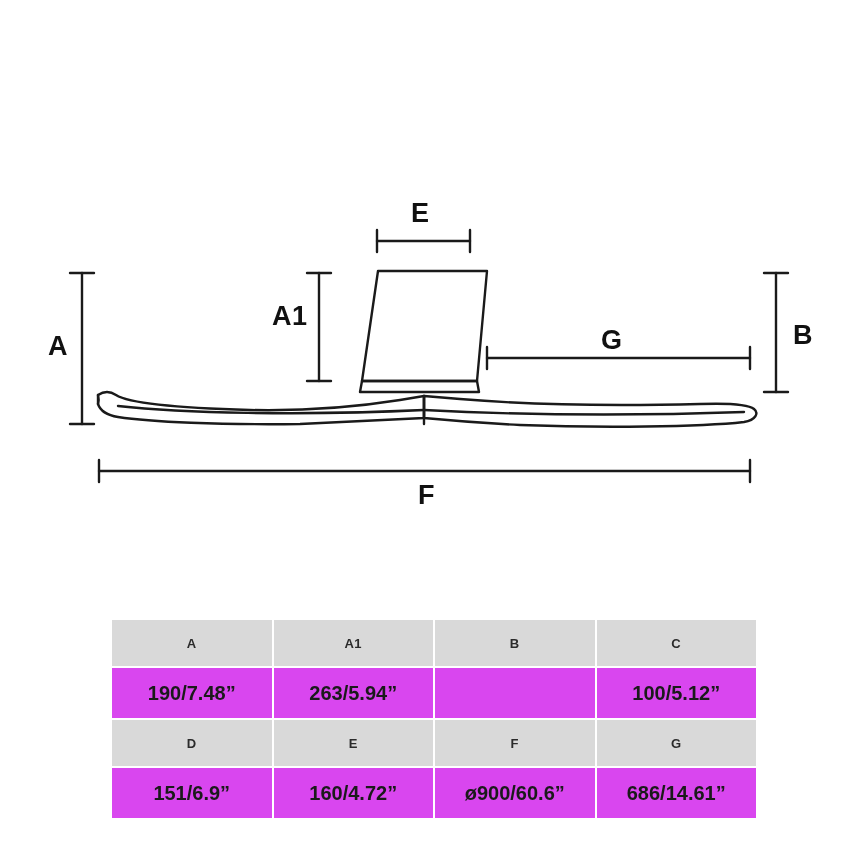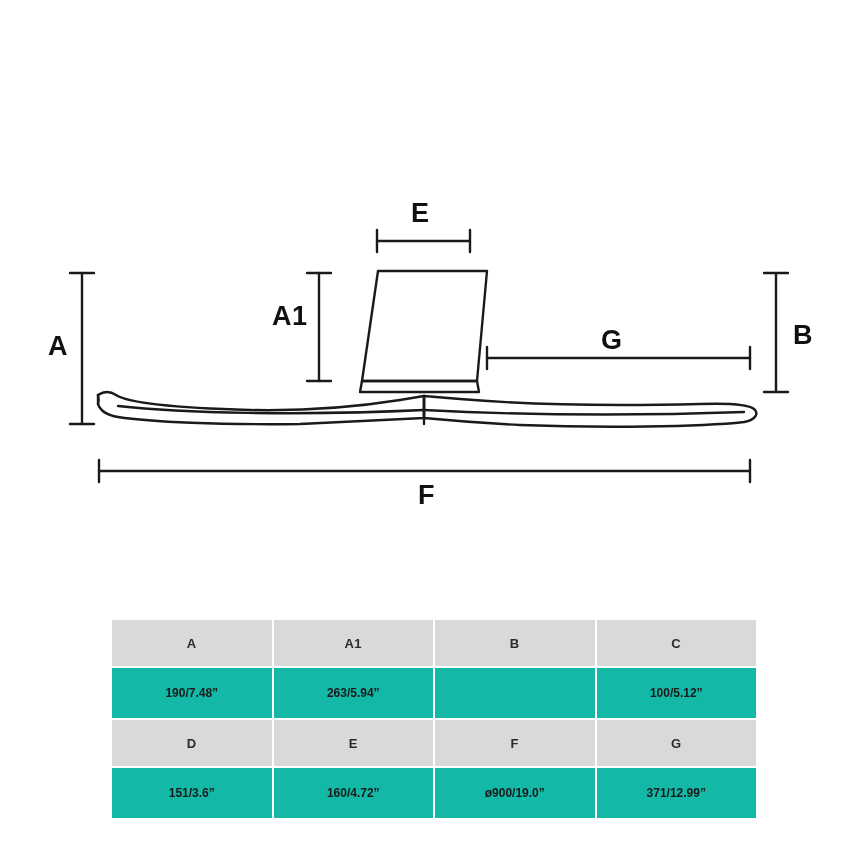--- a/index.html
+++ b/index.html
@@ -59,22 +59,22 @@
     border: 2px solid #ffffff;
   }
   #spec-table tr.head td {
     background: #d9d9d9;
     font-size: 13px;
     font-weight: bold;
     color: #2b2b2b;
     letter-spacing: 0.4px;
   }
   #spec-table tr.vals td {
-    background: #14b8a6;
-    font-size: 12px;
+    background: #d946ef;
+    font-size: 20px;
     font-weight: bold;
     color: #1a1a1a;
     height: 48px;
     text-align: center;
   }
 </style>
 </head>
 <body>
 
 <div id="stage">
@@ -159,21 +159,21 @@
         <td></td>
         <td>100/5.12”</td>
       </tr>
       <tr class="head">
         <td>D</td>
         <td>E</td>
         <td>F</td>
         <td>G</td>
       </tr>
       <tr class="vals">
-        <td>151/3.6”</td>
+        <td>151/6.9”</td>
         <td>160/4.72”</td>
-        <td>ø900/19.0”</td>
-        <td>371/12.99”</td>
+        <td>ø900/60.6”</td>
+        <td>686/14.61”</td>
       </tr>
     </tbody>
   </table>
 
 </div>
 
 </body></html>

